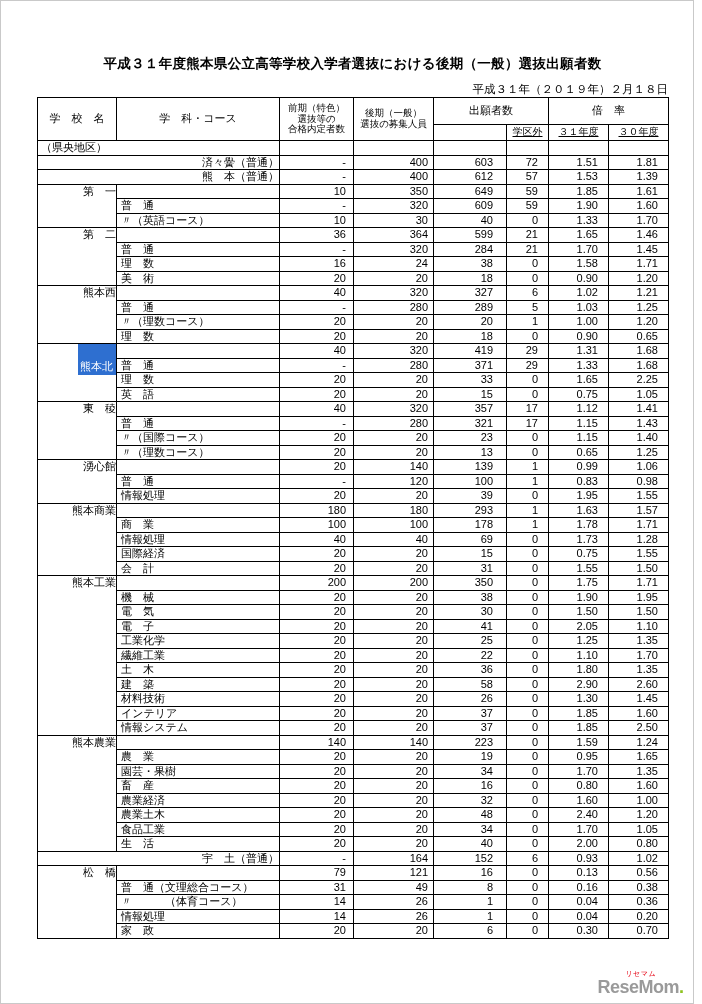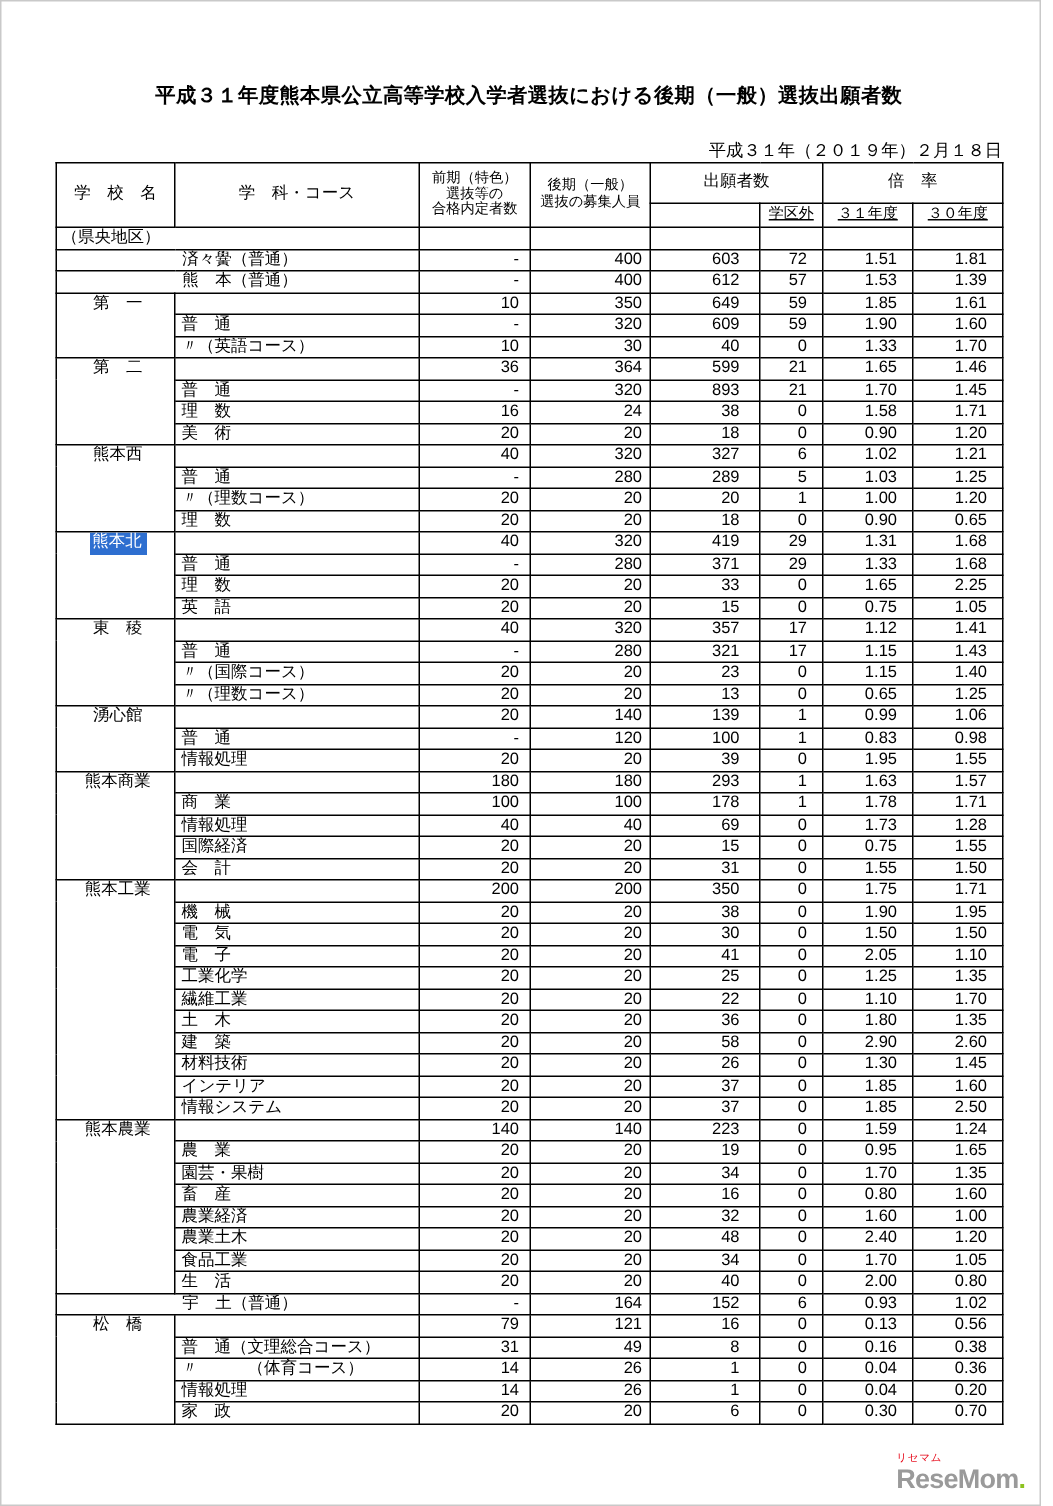--- a/index.html
+++ b/index.html
@@ -12,51 +12,51 @@
   .page {
     position:relative; width:694px; height:1004px;
     background:#fff; border:1px solid #c9c9c9; overflow:hidden;
   }
   .doc-title {
     margin:54px 20px 0 36px; width:631px;
     text-align:center; font-size:13.5px; font-weight:bold; letter-spacing:0.3px;
     white-space:nowrap;
   }
   .doc-date {
-    width:631px; margin-left:36px; margin-top:20px;
+    width:631px; margin-left:36px; margin-top:9px;
     text-align:right; font-size:11.5px;
   }
   .doc-course { margin:8px 0 3px 36px; font-size:11.5px; }
 
   table.t { border-collapse:collapse; margin-left:36px; table-layout:fixed; width:631px; }
   .t th, .t td { border:1px solid #000; padding:0; font-weight:normal; }
   .t thead th { text-align:center; vertical-align:middle; font-size:11px; line-height:1.25; }
   .t thead tr.h1 th { height:27px; }
   .t thead th.th-small { font-size:9.5px; line-height:1.12;margin-top:28px; }
   .t thead tr.h2 th { height:16px; font-size:10px;text-decoration:underline; }
   .t tbody td {
     height:13.7px; font-size:11px; line-height:13.5px;
     white-space:nowrap; overflow:hidden;
   }
-  td.school { text-align:center; padding-left:3px; vertical-align:top; }
+  td.school { text-align:right; padding-left:3px; vertical-align:top; }
   td.region { text-align:left; padding-left:3px; }
   td.course { text-align:left; padding-left:4px; }
   td.v0 { text-align:right; padding-right:7px; }
   td.v1 { text-align:right; padding-right:5px; }
   td.v2 { text-align:right; padding-right:13px; }
   td.v3 { text-align:right; padding-right:10px; }
   td.v4 { text-align:right; padding-right:10px; }
   td.v5 { text-align:right; padding-right:10px; }
 
   .hl {
     background:var(--hl-bg,#2e6fd0); color:var(--hl-text,#fff);
-    padding:0 3px 1px 2px; display:inline-block;
+    padding:16px 3px 1px 2px; display:inline-block;
   }
 
-  .logo { position:absolute; right:9px; bottom:7px; text-align:left; line-height:1; }
+  .logo { position:absolute; right:9px; bottom:7px; text-align:center; line-height:1; }
   .logo-ruby { font-size:7px; color:var(--logo-ruby,#e60012); letter-spacing:0.5px; margin-bottom:1px; }
   .logo-main {
     font-size:18px; font-weight:bold; color:var(--logo-gray,#9a9a9a);
     letter-spacing:-0.5px;
   }
   .logo-dot { font-size:18px; font-weight:bold; color:var(--logo-green,#8dc21f); }
 </style>
 </head>
 <body>
 
@@ -162,21 +162,21 @@
           <td class="v1">364</td>
           <td class="v2">599</td>
           <td class="v3">21</td>
           <td class="v4">1.65</td>
           <td class="v5">1.46</td>
         </tr>
         <tr>
           <td class="course">普　通</td>
           <td class="v0">-</td>
           <td class="v1">320</td>
-          <td class="v2">893</td>
+          <td class="v2">284</td>
           <td class="v3">21</td>
           <td class="v4">1.70</td>
           <td class="v5">1.45</td>
         </tr>
         <tr>
           <td class="course">理　数</td>
           <td class="v0">16</td>
           <td class="v1">24</td>
           <td class="v2">38</td>
           <td class="v3">0</td>

